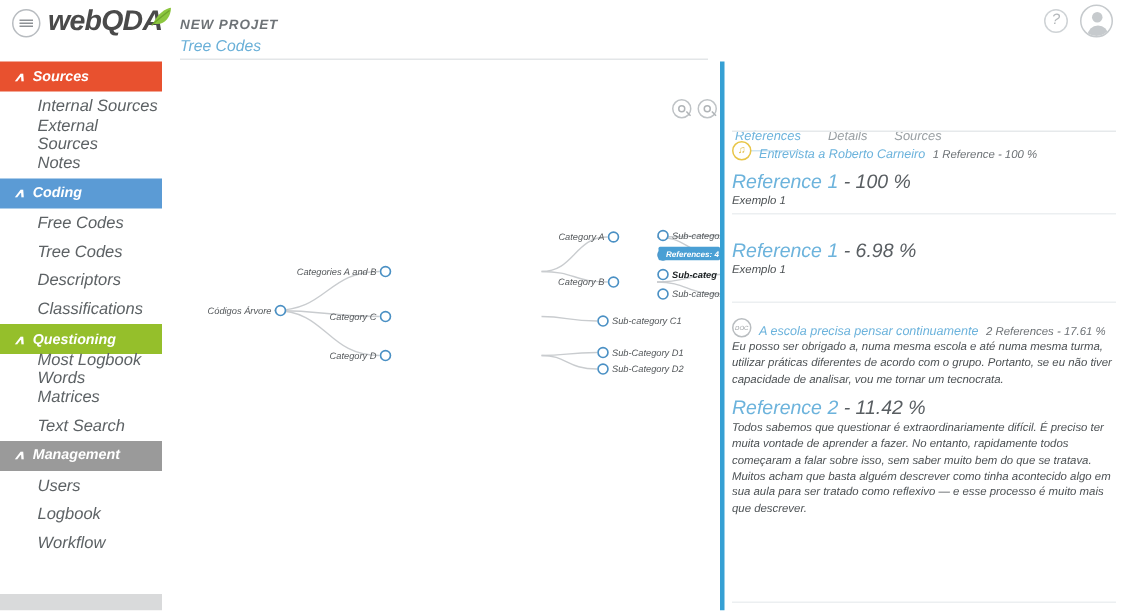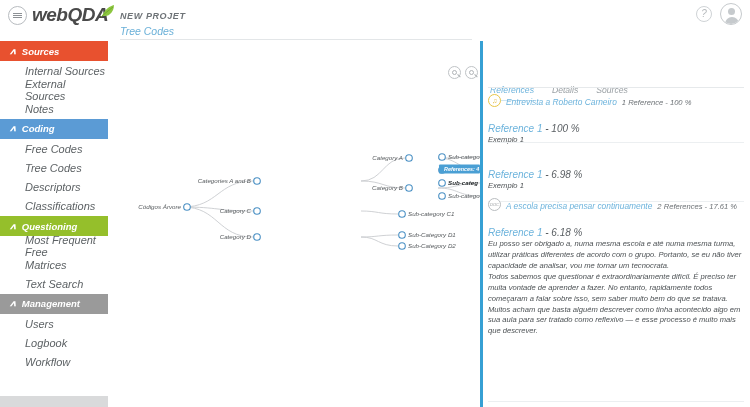--- a/index.html
+++ b/index.html
@@ -103,21 +103,21 @@
   .entry { position:absolute; left:8px; width:256px; }
   .ehead { display:flex; align-items:flex-end; gap:5px; }
   .eicon { width:13px; height:13px; border-radius:50%; flex:none;
     display:flex; align-items:center; justify-content:center;
     font-size:7px; color:#fff; }
   .ic-audio { background:#fff; border:1.2px solid #e8c547; color:#e0b93a; }
   .ic-video { background:#3fb98a; }
   .ic-doc   { background:#fff; border:1.2px solid #b9bdc0; color:#9a9ea1; font-size:4px; }
   .etitle { font-size:8.4px; color:#6cb3dc; }
   .ecount { font-size:7.6px; color:#6d7276; }
-  .reflabel { font-size:10px; color:#6cb3dc; margin-top:16px; }
+  .reflabel { font-size:13px; color:#6cb3dc; margin-top:6px; }
   .reflabel b { color:#595e62; font-weight:normal; }
   .reftext { font-size:7.6px; color:#4c5154; line-height:1.42; margin-top:1px; }
   .esep { position:absolute; left:8px; width:256px; height:1px; background:#eceff1; }
 </style>
 </head>
 <body>
 
 <div id="app">
 
   <div class="topbar">
@@ -162,21 +162,21 @@
     </div>
     <div class="navitem">Free Codes</div>
     <div class="navitem">Tree Codes</div>
     <div class="navitem">Descriptors</div>
     <div class="navitem">Classifications</div>
 
     <div class="sec sec-questioning">
       <span class="chev">∧</span>
       <span>Questioning</span>
     </div>
-    <div class="navitem">Most Frequent Free</div>
+    <div class="navitem">Most Logbook Words</div>
     <div class="navitem">Matrices</div>
     <div class="navitem">Text Search</div>
 
     <div class="sec sec-management">
       <span class="chev">∧</span>
       <span>Management</span>
     </div>
     <div class="navitem">Users</div>
     <div class="navitem">Logbook</div>
     <div class="navitem">Workflow</div>
@@ -290,28 +290,28 @@
 
     <div class="entry" style="top:112px;">
       <div class="reflabel">
         <span>Reference 1</span>
         <b>- 6.98 %</b>
       </div>
       <div class="reftext">Exemplo 1</div>
     </div>
     <div class="esep" style="top:160px;"></div>
 
-    <div class="entry" style="top:157px;">
+    <div class="entry" style="top:171px;">
       <div class="ehead">
         <div class="eicon ic-doc">DOC</div>
         <div class="etitle">A escola precisa pensar continuamente</div>
         <div class="ecount">2 References - 17.61 %</div>
       </div>
+      <div class="reftext">Eu posso ser obrigado a, numa mesma escola e até numa mesma turma, utilizar práticas diferentes de acordo com o grupo. Portanto, se eu não tiver capacidade de analisar, vou me tornar um tecnocrata.</div>
       <div class="reflabel">
-        <span>Reference 1</span>
-        <b>- 6.18 %</b>
-      </div>
-      <div class="reftext">Eu posso ser obrigado a, numa mesma escola e até numa mesma turma, utilizar práticas diferentes de acordo com o grupo. Portanto, se eu não tiver capacidade de analisar, vou me tornar um tecnocrata.</div>
+        <span>Reference 2</span>
+        <b>- 11.42 %</b>
+      </div>
       <div class="reftext">Todos sabemos que questionar é extraordinariamente difícil. É preciso ter muita vontade de aprender a fazer. No entanto, rapidamente todos começaram a falar sobre isso, sem saber muito bem do que se tratava. Muitos acham que basta alguém descrever como tinha acontecido algo em sua aula para ser tratado como reflexivo — e esse processo é muito mais que descrever.</div>
     </div>
     <div class="esep" style="top:360px;"></div>
   </div>
 </div>
 
 </body></html>

